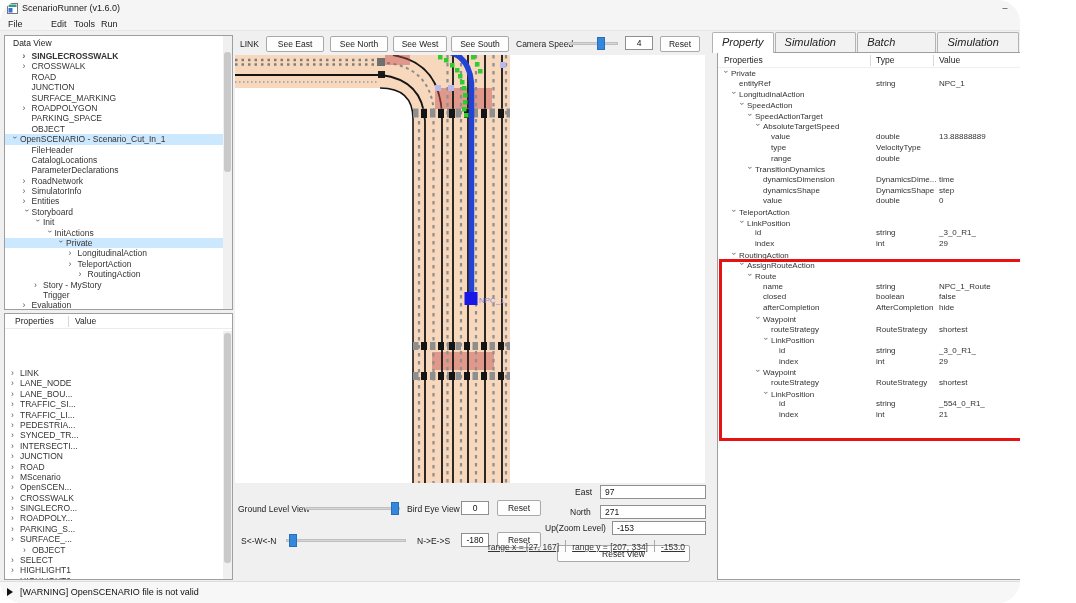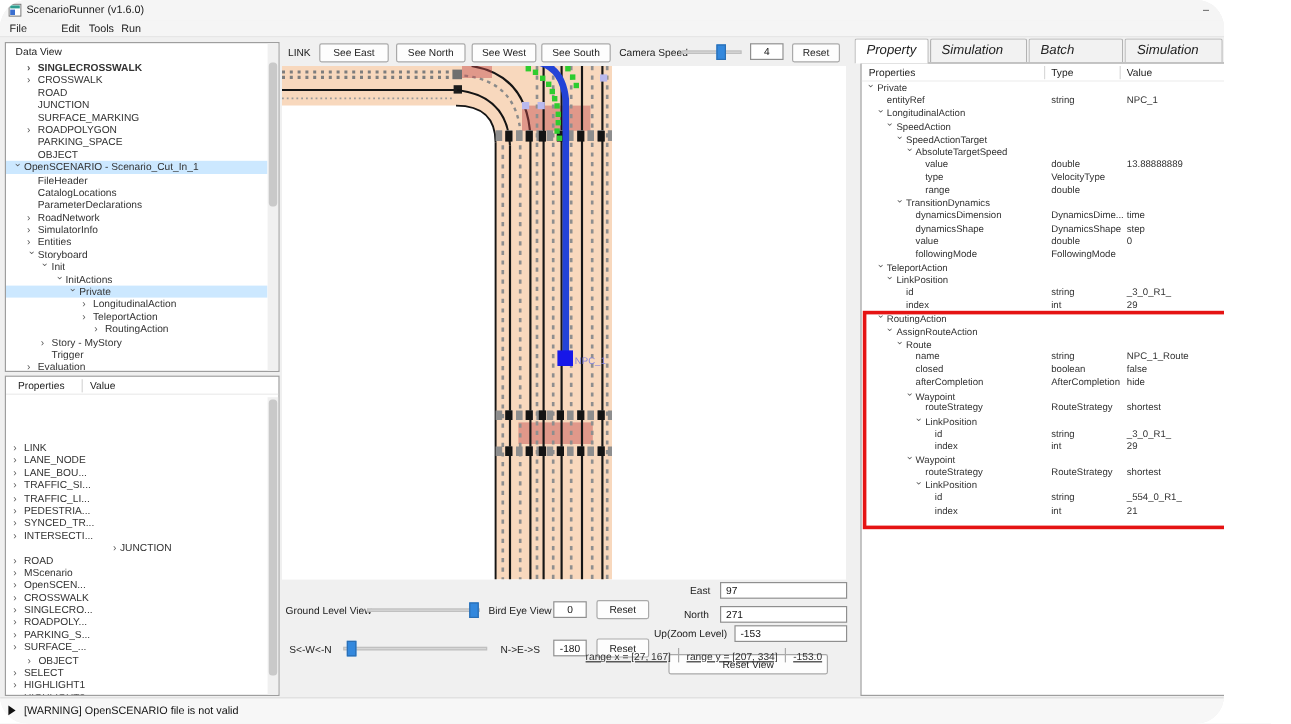--- a/index.html
+++ b/index.html
@@ -138,21 +138,21 @@
     </div>
     <div class="lplist">
         <div class="trow" style="padding-left: 6px;"><span class="exp">›</span><span>LINK</span></div>
         <div class="trow" style="padding-left: 6px;"><span class="exp">›</span><span>LANE_NODE</span></div>
         <div class="trow" style="padding-left: 6px;"><span class="exp">›</span><span>LANE_BOU...</span></div>
         <div class="trow" style="padding-left: 6px;"><span class="exp">›</span><span>TRAFFIC_SI...</span></div>
         <div class="trow" style="padding-left: 6px;"><span class="exp">›</span><span>TRAFFIC_LI...</span></div>
         <div class="trow" style="padding-left: 6px;"><span class="exp">›</span><span>PEDESTRIA...</span></div>
         <div class="trow" style="padding-left: 6px;"><span class="exp">›</span><span>SYNCED_TR...</span></div>
         <div class="trow" style="padding-left: 6px;"><span class="exp">›</span><span>INTERSECTI...</span></div>
-        <div class="trow" style="padding-left: 6px; text-align: center;"><span class="exp">›</span><span>JUNCTION</span></div>
+        <div class="trow" style="padding-left: 6px;"><span class="exp">›</span><span>JUNCTION</span></div>
         <div class="trow" style="padding-left: 6px;"><span class="exp">›</span><span>ROAD</span></div>
         <div class="trow" style="padding-left: 6px;"><span class="exp">›</span><span>MScenario</span></div>
         <div class="trow" style="padding-left: 6px;"><span class="exp">›</span><span>OpenSCEN...</span></div>
         <div class="trow" style="padding-left: 6px;"><span class="exp">›</span><span>CROSSWALK</span></div>
         <div class="trow" style="padding-left: 6px;"><span class="exp">›</span><span>SINGLECRO...</span></div>
         <div class="trow" style="padding-left: 6px;"><span class="exp">›</span><span>ROADPOLY...</span></div>
         <div class="trow" style="padding-left: 6px;"><span class="exp">›</span><span>PARKING_S...</span></div>
         <div class="trow" style="padding-left: 6px;"><span class="exp">›</span><span>SURFACE_...</span></div>
         <div class="trow" style="padding-left: 18px;"><span class="exp">›</span><span>OBJECT</span></div>
         <div class="trow" style="padding-left: 6px;"><span class="exp">›</span><span>SELECT</span></div>
@@ -334,21 +334,20 @@
         <div class="prow"><span style="padding-left: 20px;"><span class="exp open">›</span><span>SpeedAction</span></span><span class="ptype"></span><span class="pval"></span></div>
         <div class="prow"><span style="padding-left: 28px;"><span class="exp open">›</span><span>SpeedActionTarget</span></span><span class="ptype"></span><span class="pval"></span></div>
         <div class="prow"><span style="padding-left: 36px;"><span class="exp open">›</span><span>AbsoluteTargetSpeed</span></span><span class="ptype"></span><span class="pval"></span></div>
         <div class="prow"><span style="padding-left: 44px;"><span class="exp"></span><span>value</span></span><span class="ptype">double</span><span class="pval">13.88888889</span></div>
         <div class="prow"><span style="padding-left: 44px;"><span class="exp"></span><span>type</span></span><span class="ptype">VelocityType</span><span class="pval"></span></div>
         <div class="prow"><span style="padding-left: 44px;"><span class="exp"></span><span>range</span></span><span class="ptype">double</span><span class="pval"></span></div>
         <div class="prow"><span style="padding-left: 28px;"><span class="exp open">›</span><span>TransitionDynamics</span></span><span class="ptype"></span><span class="pval"></span></div>
         <div class="prow"><span style="padding-left: 36px;"><span class="exp"></span><span>dynamicsDimension</span></span><span class="ptype">DynamicsDime...</span><span class="pval">time</span></div>
         <div class="prow"><span style="padding-left: 36px;"><span class="exp"></span><span>dynamicsShape</span></span><span class="ptype">DynamicsShape</span><span class="pval">step</span></div>
         <div class="prow"><span style="padding-left: 36px;"><span class="exp"></span><span>value</span></span><span class="ptype">double</span><span class="pval">0</span></div>
-        <div class="prow"><span style="padding-left: 36px;"><span class="exp"></span><span>followingMode</span></span><span class="ptype">FollowingMode</span><span class="pval"></span></div>
         <div class="prow"><span style="padding-left: 12px;"><span class="exp open">›</span><span>TeleportAction</span></span><span class="ptype"></span><span class="pval"></span></div>
         <div class="prow"><span style="padding-left: 20px;"><span class="exp open">›</span><span>LinkPosition</span></span><span class="ptype"></span><span class="pval"></span></div>
         <div class="prow"><span style="padding-left: 28px;"><span class="exp"></span><span>id</span></span><span class="ptype">string</span><span class="pval">_3_0_R1_</span></div>
         <div class="prow"><span style="padding-left: 28px;"><span class="exp"></span><span>index</span></span><span class="ptype">int</span><span class="pval">29</span></div>
         <div class="prow"><span style="padding-left: 12px;"><span class="exp open">›</span><span>RoutingAction</span></span><span class="ptype"></span><span class="pval"></span></div>
         <div class="prow"><span style="padding-left: 20px;"><span class="exp open">›</span><span>AssignRouteAction</span></span><span class="ptype"></span><span class="pval"></span></div>
         <div class="prow"><span style="padding-left: 28px;"><span class="exp open">›</span><span>Route</span></span><span class="ptype"></span><span class="pval"></span></div>
         <div class="prow"><span style="padding-left: 36px;"><span class="exp"></span><span>name</span></span><span class="ptype">string</span><span class="pval">NPC_1_Route</span></div>
         <div class="prow"><span style="padding-left: 36px;"><span class="exp"></span><span>closed</span></span><span class="ptype">boolean</span><span class="pval">false</span></div>
         <div class="prow"><span style="padding-left: 36px;"><span class="exp"></span><span>afterCompletion</span></span><span class="ptype">AfterCompletion</span><span class="pval">hide</span></div>

